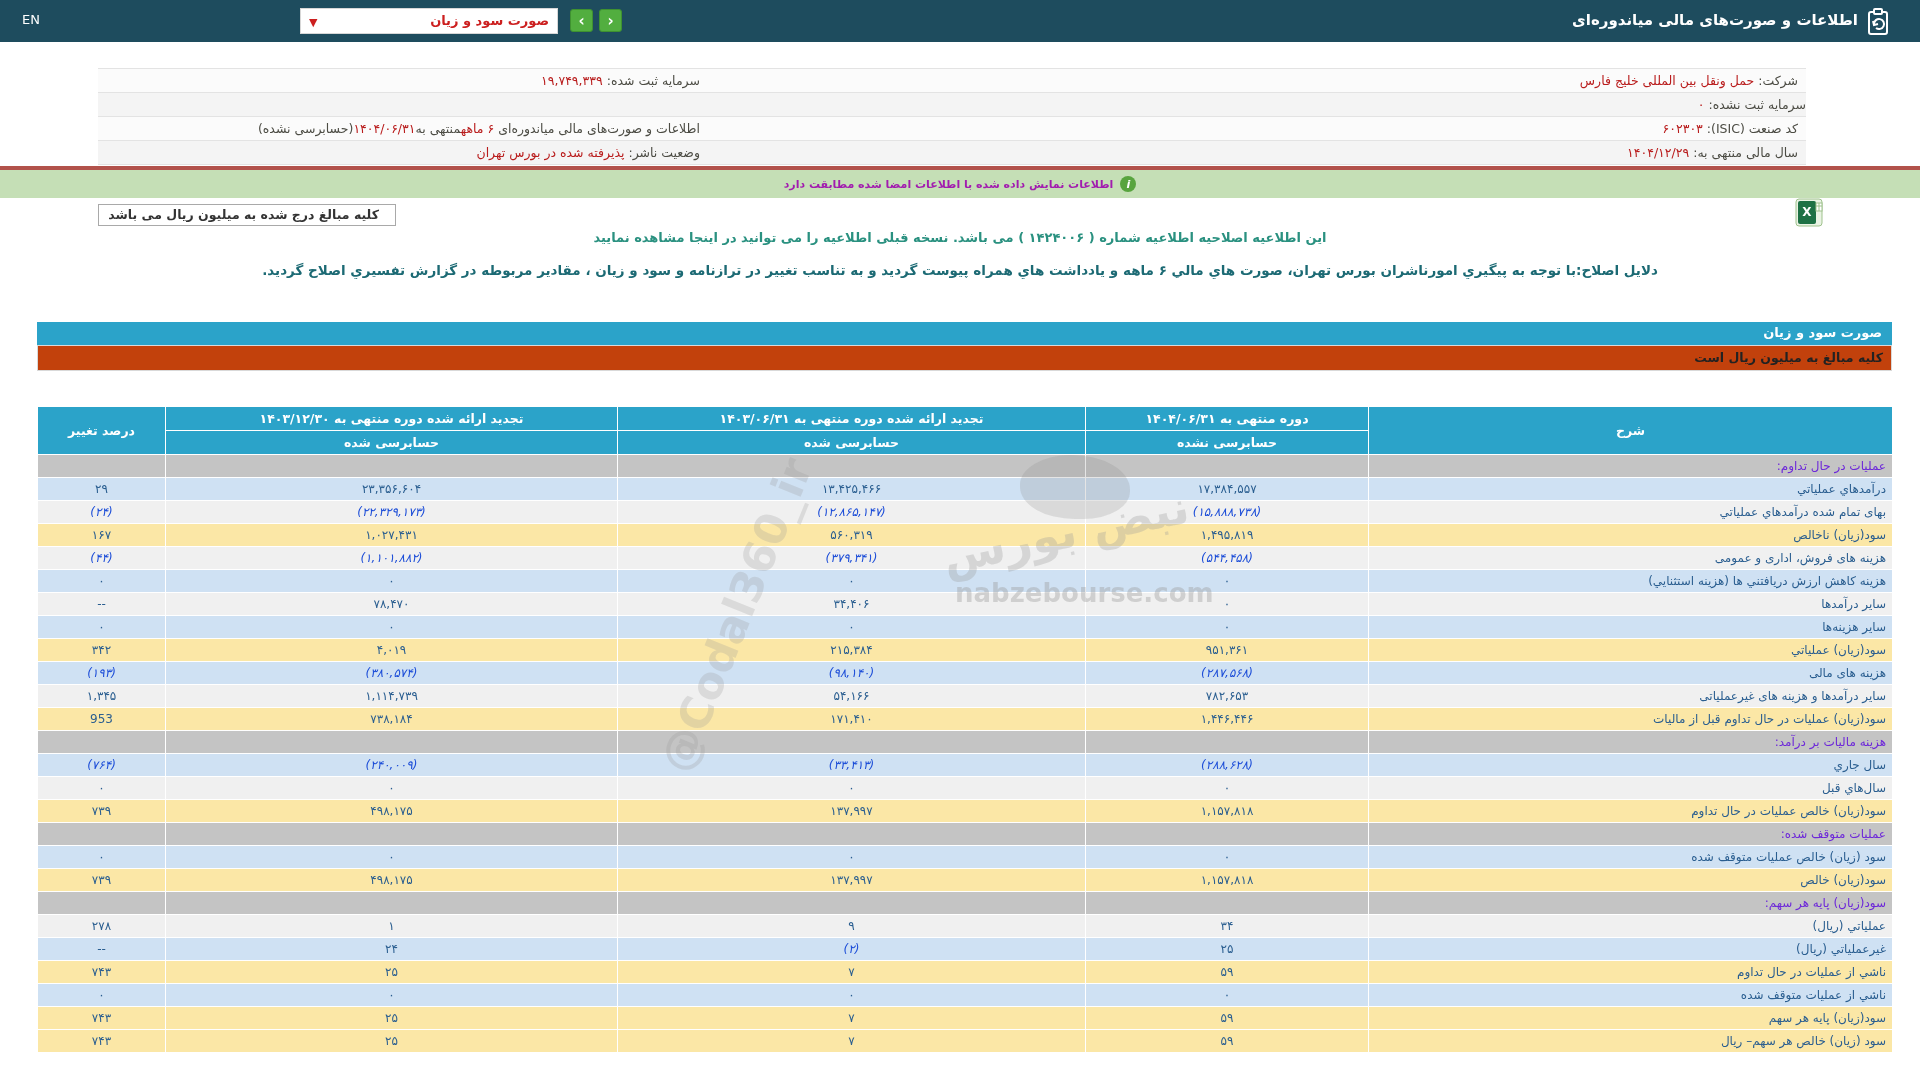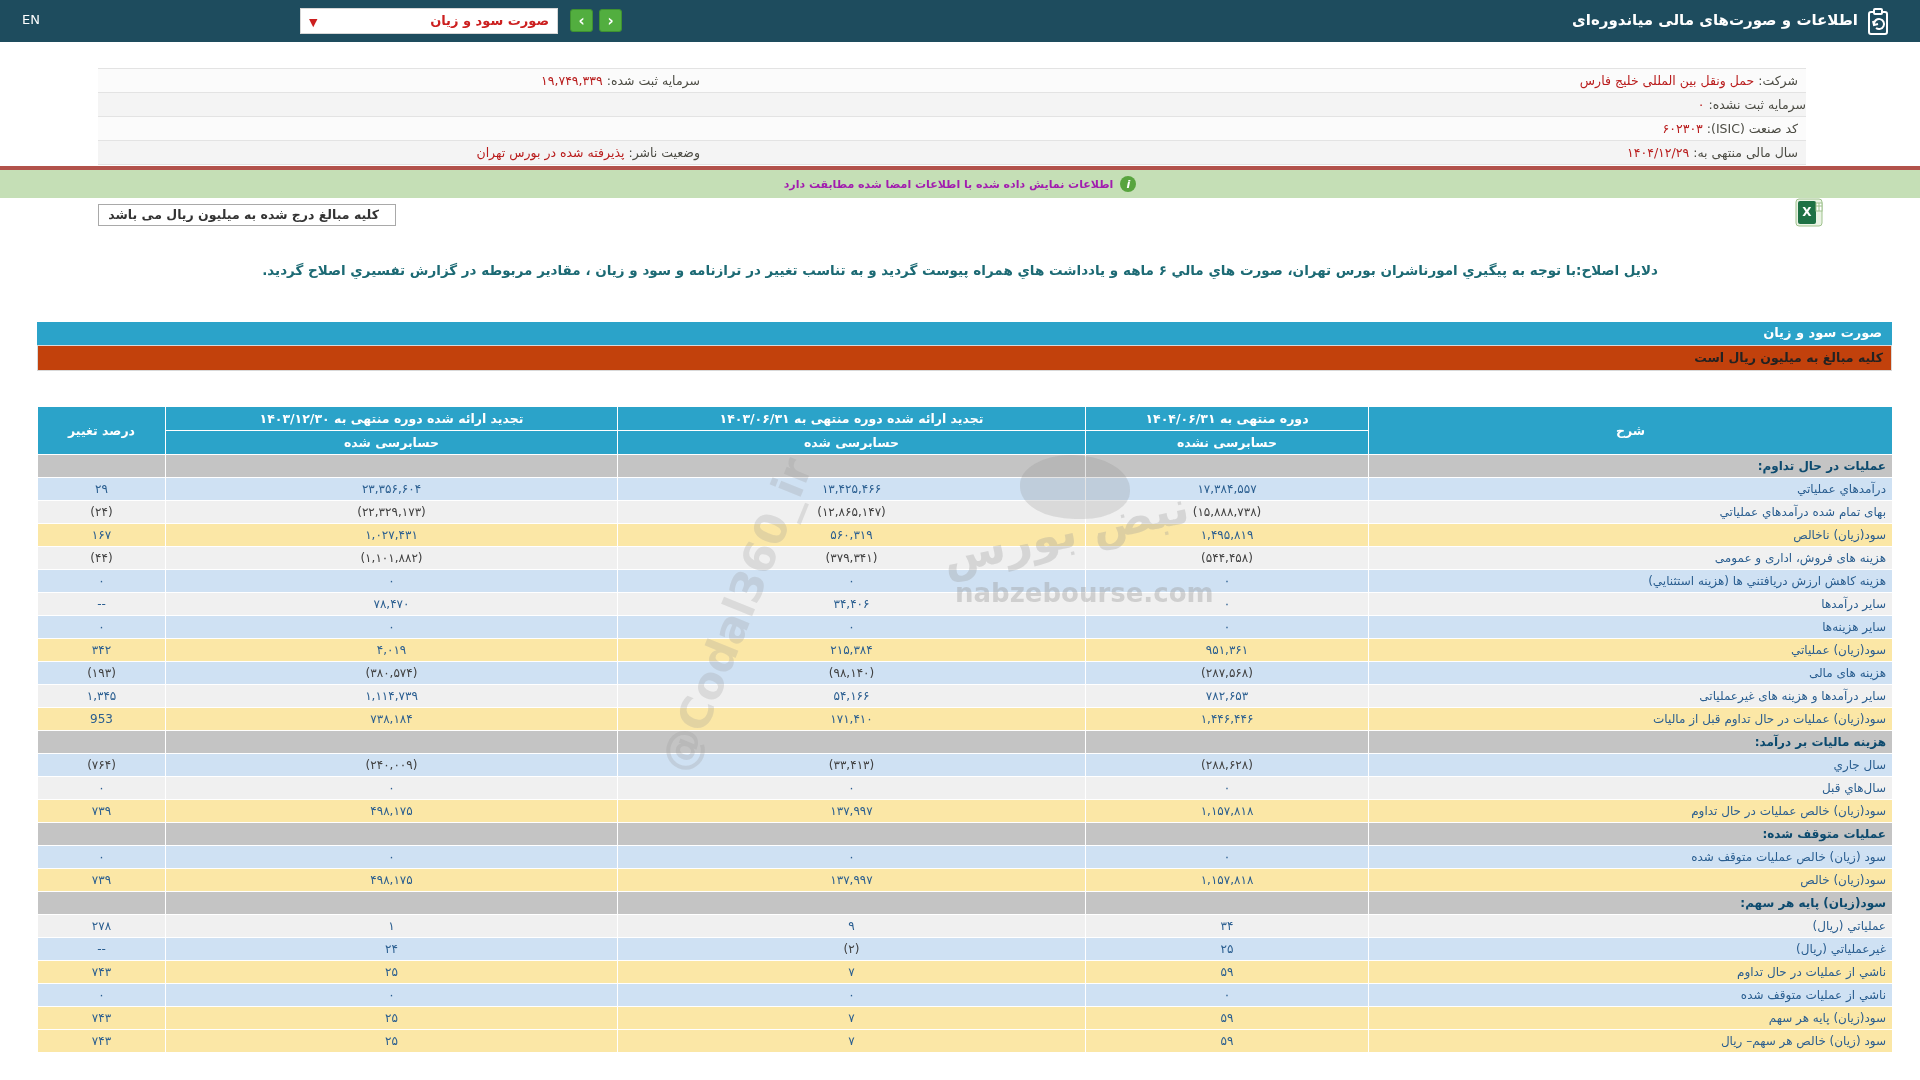--- a/index.html
+++ b/index.html
@@ -71,26 +71,26 @@
     background:#2ba3c9; color:#fff; font-size:12.5px; font-weight:700; height:24px;
     border-left:1px solid #fff; border-bottom:1px solid #fff; padding:0 6px;
   }
   th.cream { color:#f5e6b4; }
   table.main td {
     height:23px; border-left:1px solid #fff; border-bottom:1px solid #fff;
     padding:0 6px; font-size:12px; white-space:nowrap; overflow:hidden;
   }
   td.lbl { text-align:right; color:#2a5e90; }
   td.val { text-align:center; color:#2a5e90; font-size:11.5px; direction:ltr; }
-  td.neg { color:#404040; }
+  td.neg { color:#1d4ed8;font-style:italic; }
   td.blue { background:#cfe1f3; }
   td.white { background:#f0f0f0; }
   td.yellow { background:#fbe7a6; }
   td.sec { background:#c4c4c4; }
-  td.sec.lbl { font-weight:700; color:#0c4a6e; }
+  td.sec.lbl { font-weight:400; color:#6d28d9; }
   
   .wm { position:absolute; pointer-events:none; color:#9a9a9a; z-index:5; }
   .wm-brand { top:505px; left:940px; font-size:46px; font-weight:700; opacity:.30; transform:rotate(-12deg); }
   .wm-site  { top:578px; left:955px; font-size:26px; font-weight:700; opacity:.38; }
   .wm-handle{ top:760px; left:650px; font-size:44px; font-weight:700; opacity:.25; transform:rotate(-68deg); transform-origin:left top; direction:ltr; }
   .wm-blob { top:455px; left:1010px; width:120px; height:80px; opacity:.22; }
   .wm-blob::before{ content:""; position:absolute; width:110px; height:64px; background:#8a8a8a; border-radius:60% 70% 55% 65%; }
 </style>
 </head>
 <body>
@@ -119,20 +119,21 @@
   <div class="info-table">
     <div class="info-row">
       <div class="info-cell-r"><span>شرکت:</span> <span class="accent">حمل ونقل بین المللی خلیج فارس</span></div>
       <div class="info-cell-l"><span>سرمایه ثبت شده:</span> <span class="accent">۱۹,۷۴۹,۳۳۹</span></div>
     </div>
     <div class="info-row">
       <div class="info-cell-l"><span>سرمایه ثبت نشده:</span> <span class="accent">۰</span></div>
     </div>
     <div class="info-row">
       <div class="info-cell-r"><span>کد صنعت (ISIC):</span> <span class="accent">۶۰۲۳۰۳</span></div>
+      <div class="info-cell-l"><span>اطلاعات و صورت‌های مالی میاندوره‌ای </span><span class="accent">۶ ماهه</span><span>منتهی به</span><span class="accent">۱۴۰۴/۰۶/۳۱</span><span>(حسابرسی نشده)</span></div>
     </div>
     <div class="info-row">
       <div class="info-cell-r"><span>سال مالی منتهی به:</span> <span class="accent">۱۴۰۴/۱۲/۲۹</span></div>
       <div class="info-cell-l"><span>وضعیت ناشر:</span> <span class="accent">پذیرفته شده در بورس تهران</span></div>
     </div>
   </div>
 
   <div class="red-line"></div>
 
   <div class="green-banner">
@@ -146,20 +147,21 @@
     <svg width="30" height="31" viewBox="0 0 30 31">
       <rect x="2" y="2" width="26" height="27" rx="3" fill="#eaf3e4" stroke="#9fc28d"></rect>
       <rect x="4" y="4" width="18" height="23" rx="2" fill="#1e7145"></rect>
       <text x="13" y="19" font-size="12" font-weight="bold" fill="#ffffff" text-anchor="middle" font-family="DejaVu Sans, sans-serif">X</text>
       <rect x="22" y="6" width="6" height="8" fill="#ffffff" stroke="#9fc28d"></rect>
       <line x1="22" y1="9" x2="28" y2="9" stroke="#9fc28d"></line>
       <line x1="25" y1="6" x2="25" y2="14" stroke="#9fc28d"></line>
     </svg>
   </span>
 
+  <div class="notice-1">این اطلاعیه اصلاحیه اطلاعیه شماره ( ۱۴۲۴۰۰۶ ) می باشد. نسخه قبلی اطلاعیه را می توانید در اینجا مشاهده نمایید</div>
   <div class="notice-2">دلایل اصلاح:با توجه به پیگیري امورناشران بورس تهران، صورت هاي مالي ۶ ماهه و یادداشت هاي همراه پیوست گردید و به تناسب تغییر در ترازنامه و سود و زیان ، مقادیر مربوطه در گزارش تفسیري اصلاح گردید.</div>
 
   <div class="section-bar">صورت سود و زیان</div>
   <div class="units-row">کلیه مبالغ به میلیون ریال است</div>
 
   <table class="main">
     <colgroup>
       <col style="width:524px">
         <col style="width:283px">
         <col style="width:468px">

